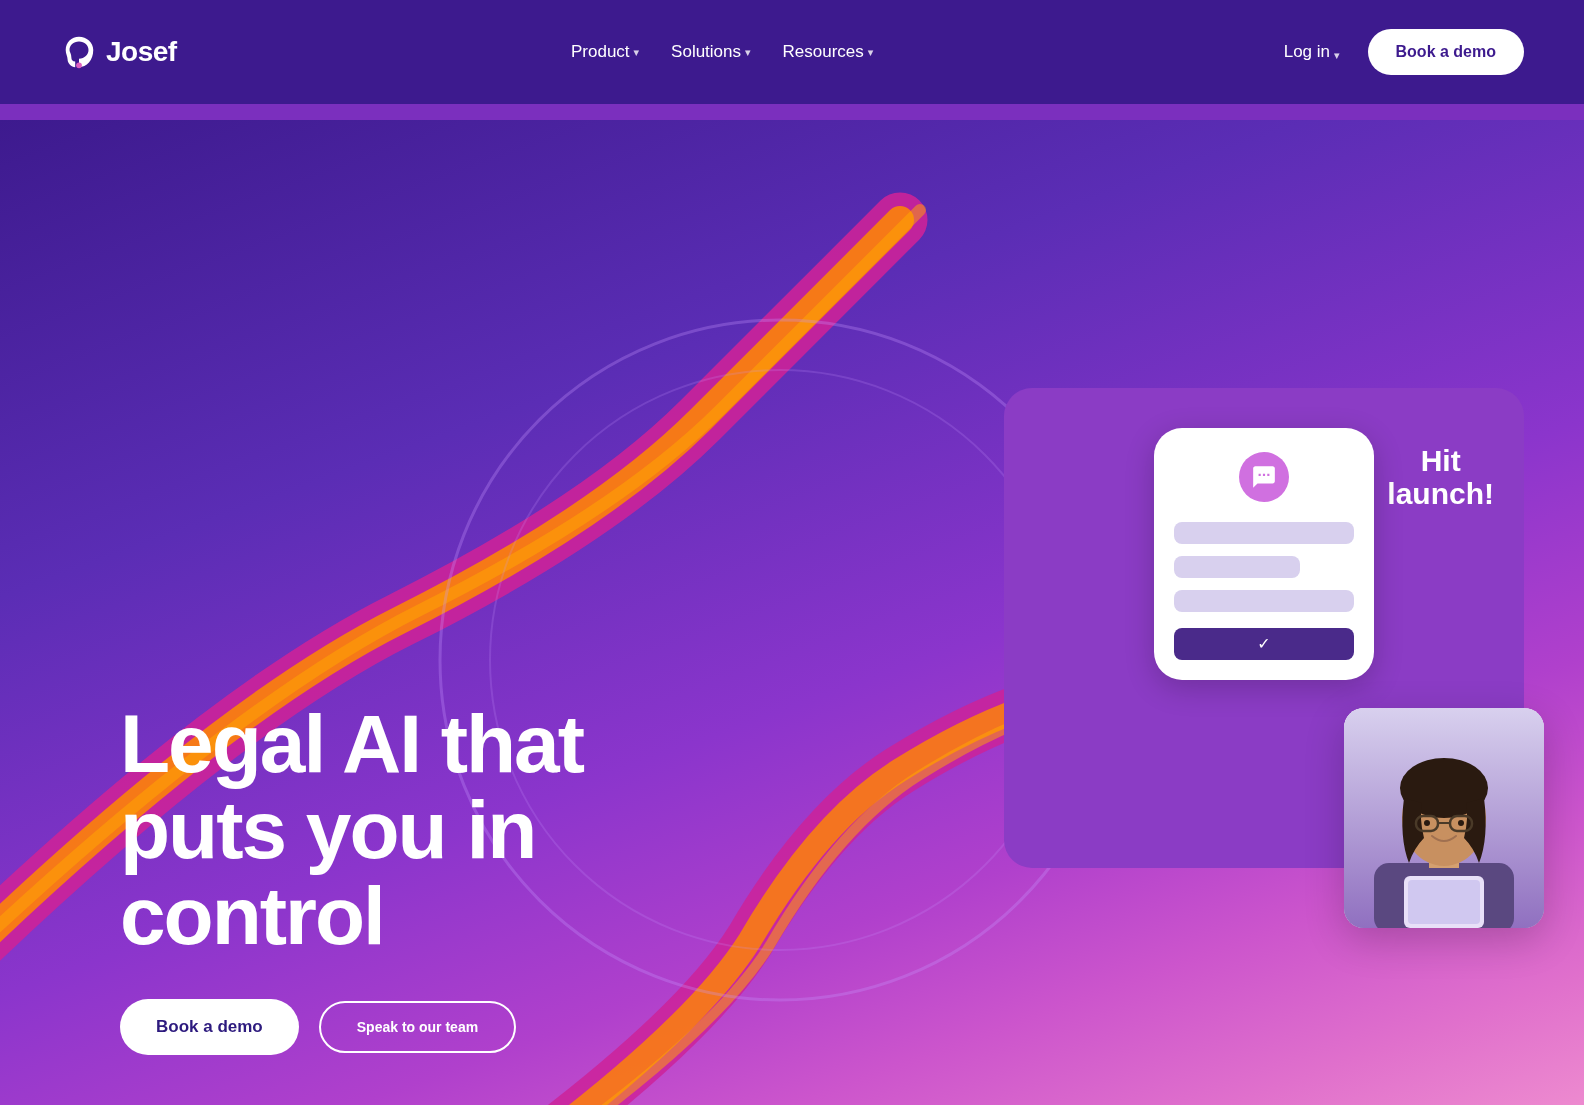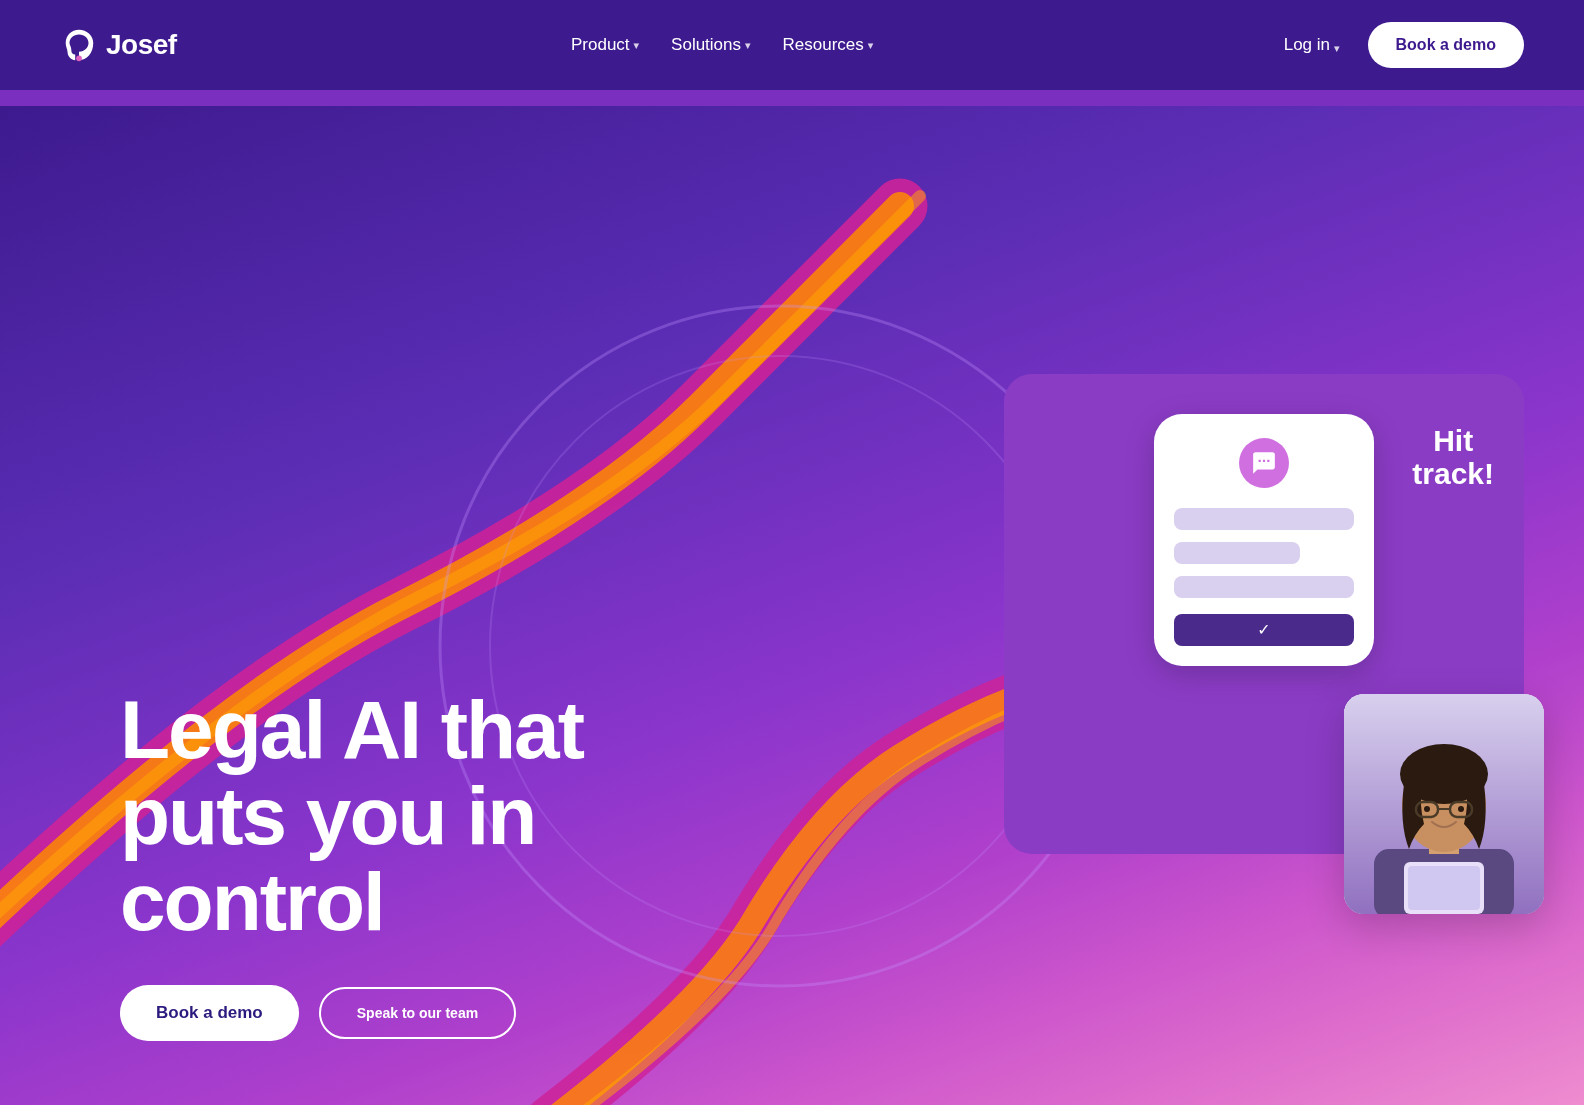--- a/index.html
+++ b/index.html
@@ -12,21 +12,21 @@
     }
 
     
     nav {
       position: relative;
       z-index: 10;
       display: flex;
       align-items: center;
       justify-content: space-between;
       padding: 0 60px;
-      height: 90px;
+      height: 104px;
       background: #3D1A8E;
     }
     .nav-logo {
       display: flex;
       align-items: center;
       gap: 8px;
       text-decoration: none;
     }
     .nav-logo-icon {
       width: 38px;
@@ -215,21 +215,21 @@
     }
     .phone-submit-check {
       color: white;
       font-size: 16px;
     }
 
     
     .hit-launch {
       position: absolute;
       right: 30px;
-      top: 50px;
+      top: 56px;
       text-align: center;
       color: white;
       font-weight: 900;
       font-size: 30px;
       line-height: 1.1;
     }
 
     
     .person-card {
       position: absolute;
@@ -335,21 +335,21 @@
         <div class="phone-field full"></div>
         <div class="phone-field short"></div>
         <div class="phone-field full"></div>
         <div class="phone-submit">
           <span class="phone-submit-check">✓</span>
         </div>
       </div>
 
       <div class="hit-launch">
         <div>Hit</div>
-        <div>track!</div>
+        <div>launch!</div>
       </div>
 
       <div class="person-card">
         <div class="person-placeholder">
 
           <svg viewBox="0 0 200 220" width="200" height="220">
 
             <defs>
               <linearGradient id="bgGrad" x1="0" y1="0" x2="0" y2="1">
                 <stop offset="0%" stop-color="#D8D0EE"></stop>

